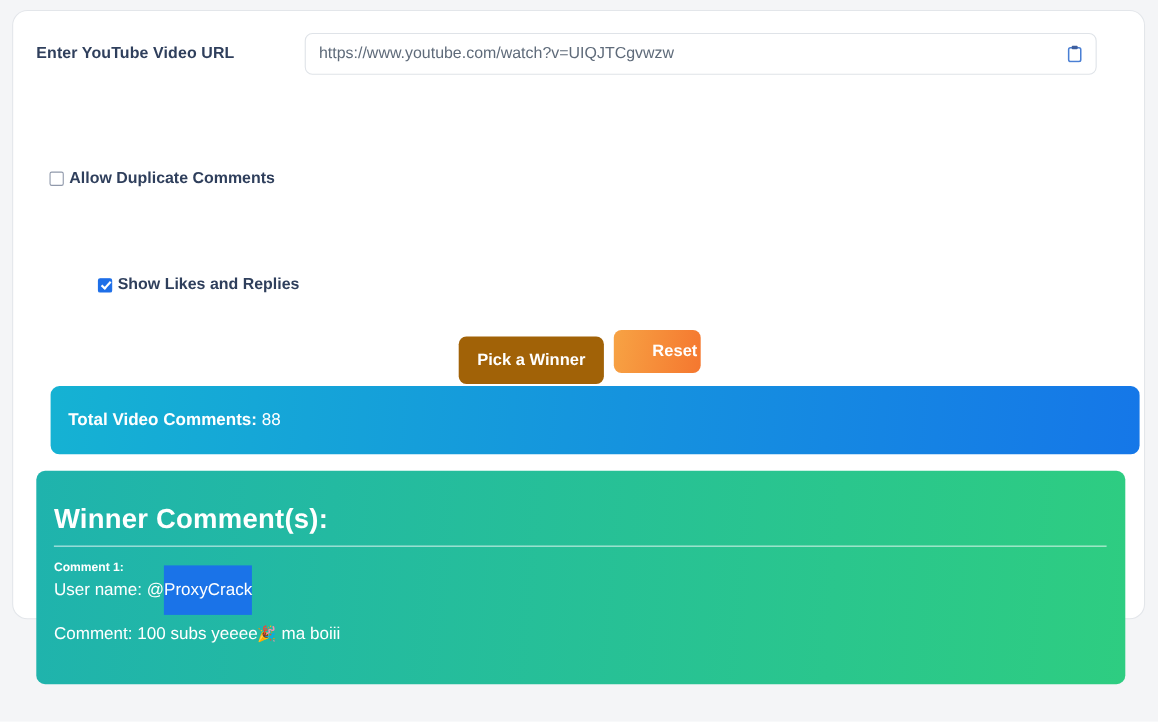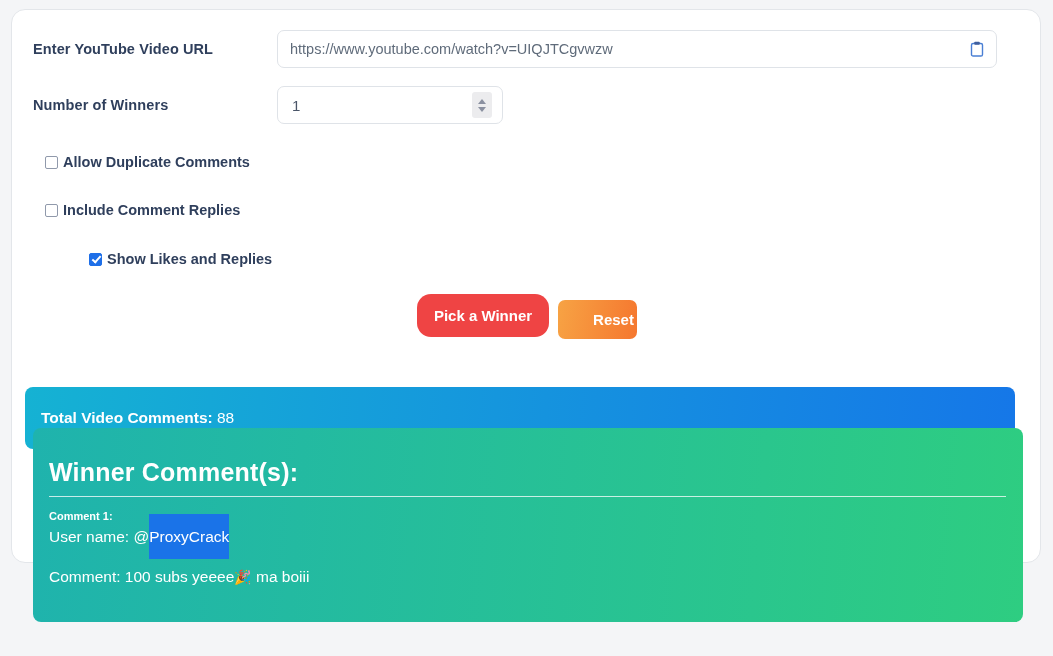--- a/index.html
+++ b/index.html
@@ -162,48 +162,46 @@
     color: #ffffff;
     font-family: "Liberation Sans", sans-serif;
     font-size: 15px;
     font-weight: bold;
     cursor: pointer;
     padding: 0;
   }
   .btn-pick {
     width: 132px;
     height: 43px;
-    background: #ef4444;
-    margin-top: 0px;
-    border-radius: 14px;
+    background: #a16207;
+    margin-top: 12px;
   }
   .btn-reset {
     width: 79px;
     height: 39px;
     background: linear-gradient(100deg, #f7a344 0%, #f5772f 100%);
     margin-top: 6px;
     padding-left: 32px;
   }
 
   
   .total-banner {
     position: absolute;
-    left: 13px;
+    left: 34px;
     top: 341px;
     width: 990px;
     height: 62px;
     box-sizing: border-box;
     border-radius: 8px;
     background: linear-gradient(95deg, #15b2d3 0%, #1577e8 100%);
     display: flex;
     align-items: center;
     padding-left: 16px;
     color: #ffffff;
     font-size: 15.5px;
-    margin-top: 36px;
   }
   .total-banner .strong { font-weight: bold; }
 
   
   .winner-panel {
     position: absolute;
     left: 21px;
     top: 418px;
     width: 990px;
     height: 194px;
@@ -260,38 +258,24 @@
       <span class="value">https://www.youtube.com/watch?v=UIQJTCgvwzw</span>
       <span class="clipboard-icon">
         <svg width="14" height="16" viewBox="0 0 14 16" xmlns="http://www.w3.org/2000/svg">
           <rect x="1.5" y="2.5" width="11" height="12.5" rx="1.6" fill="none" stroke="#4a7fd4" stroke-width="1.4"></rect>
           <rect x="4.3" y="0.7" width="5.4" height="3" rx="0.8" fill="#3f5f9e"></rect>
         </svg>
       </span>
     </div>
   </div>
 
-  <div class="form-row row-count">
-    <div class="field-label label-col">Number of Winners</div>
-    <div class="text-input input-number">
-      <span class="value">1</span>
-      <span class="spinner">
-        <span class="chev up"></span>
-        <span class="chev down"></span>
-      </span>
-    </div>
-  </div>
 
   <div class="check-row c1">
     <span class="checkbox"></span>
     <span class="check-label">Allow Duplicate Comments</span>
-  </div>
-  <div class="check-row c2">
-    <span class="checkbox"></span>
-    <span class="check-label">Include Comment Replies</span>
   </div>
   <div class="check-row c3">
     <span class="checkbox checked"></span>
     <span class="check-label">Show Likes and Replies</span>
   </div>
 
   <div class="button-bar">
     <button class="btn btn-pick">Pick a Winner</button>
     <button class="btn btn-reset">Reset</button>
   </div>

